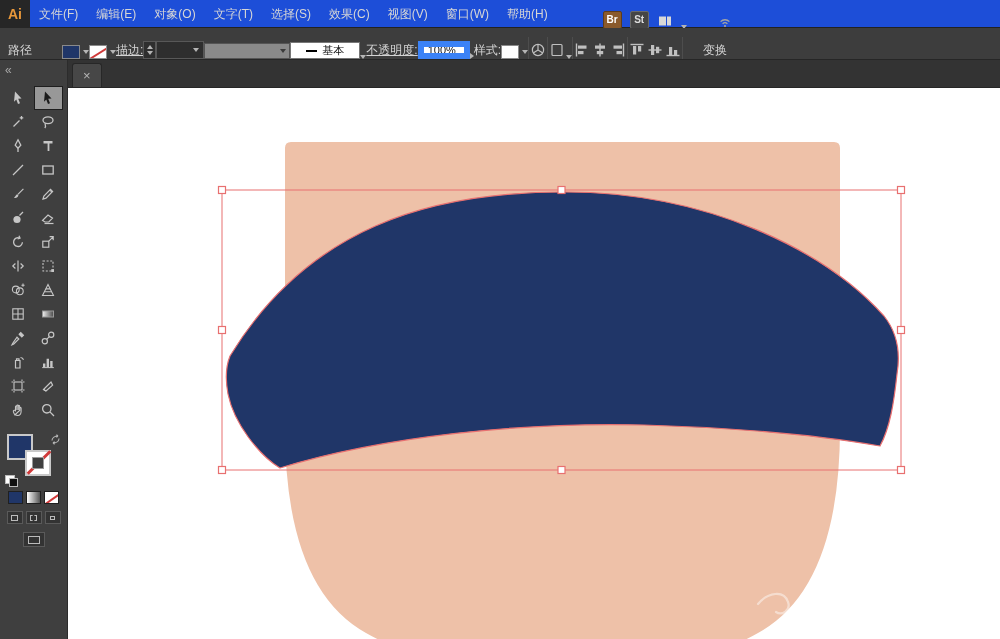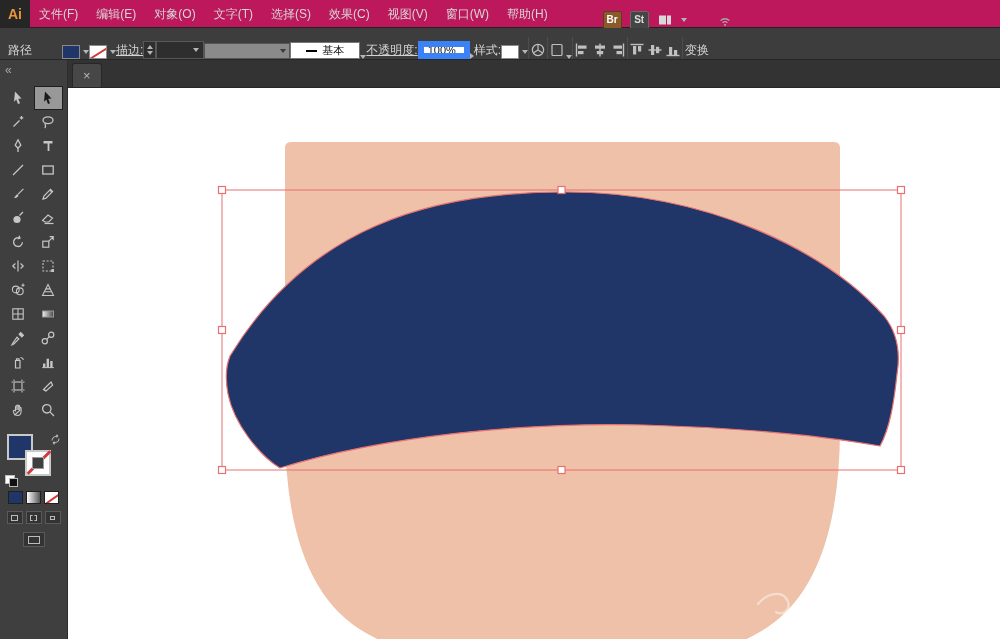--- a/index.html
+++ b/index.html
@@ -1,26 +1,26 @@
 <!DOCTYPE html>
 <html><head>
 <meta charset="utf-8">
 <style>
   * { box-sizing: border-box; margin: 0; padding: 0; }
   html,body { width:1000px; height:639px; overflow:hidden; background:#2b2b2b;
     font-family:"Liberation Sans","DejaVu Sans",sans-serif; }
   .app { width:1000px; height:639px; display:flex; flex-direction:column; }
 
   
-  .menubar { height:28px; background:#be185d; display:flex; align-items:center;
+  .menubar { height:28px; background:#1d4ed8; display:flex; align-items:center;
     color:#d6d6d6; font-size:12px; flex:0 0 28px; border-bottom:1px solid #222; }
   .logo { width:30px; height:28px; display:flex; align-items:center; justify-content:center;
     color:#e8973a; font-weight:bold; font-size:14px; background:#262626; }
   .menu-item { padding:4px 9px; line-height:28px; cursor:default; white-space:nowrap; }
-  .mb-right { display:flex; align-items:center; margin-left:46px; gap:8px;margin-top:12px; }
+  .mb-right { display:flex; align-items:flex-end; margin-left:46px; gap:8px;margin-top:12px; }
   .sq-btn { width:19px; height:18px; font-size:10px; font-weight:bold; display:flex;
     align-items:center; justify-content:center; border-radius:2px; }
   .br-btn { background:#8a5a2c; color:#fff; border:1px solid #5e3d1c; }
   .st-btn { background:#454545; color:#ddd; border:1px solid #6a6a6a; }
   .caret-d { width:0; height:0; border-left:3.5px solid transparent;
     border-right:3.5px solid transparent; border-top:4px solid #b5b5b5; }
   .caret-r { width:0; height:0; border-top:3.5px solid transparent;
     border-bottom:3.5px solid transparent; border-left:4px solid #b5b5b5; }
 
   
@@ -43,21 +43,21 @@
     display:flex; align-items:center; justify-content:flex-end; padding:0 3px; }
   .profile .caret-d { border-top-color:#3b3b3b; }
   .brush-box { height:17px; width:70px; background:#fff; border:1px solid #777;
     display:flex; align-items:center; gap:5px; padding:0 15px; color:#111; }
   .brush-line { width:34px; height:2px; background:#000; }
   .brush-name { font-size:11px; color:#111; }
   .opacity-input { width:52px; height:18px; background:#fff; border:6px solid #3b82f6;
     color:#111; font-size:11px; padding:0 4px; }
   .sep { width:1px; height:22px; background:#2a2a2a; border-right:1px solid #4d4d4d; }
   .cb-icon { width:18px; height:18px; display:flex; align-items:center; justify-content:center; }
-  .transform-label { margin-left:2px; }
+  .transform-label { margin-left:20px; }
 
   
   .main { flex:1; display:flex; min-height:0; }
 
   
   .toolpanel { width:68px; background:#3f3f3f; border-right:1px solid #2c2c2c;
     display:flex; flex-direction:column; flex:0 0 68px; }
   .tp-header { height:26px; color:#a8a8a8; font-size:12px; padding:3px 0 0 5px; }
   .tools { display:grid; grid-template-columns:30px 30px; justify-content:center; }
   .tool { width:29px; height:24px; display:flex; align-items:center; justify-content:center; }

